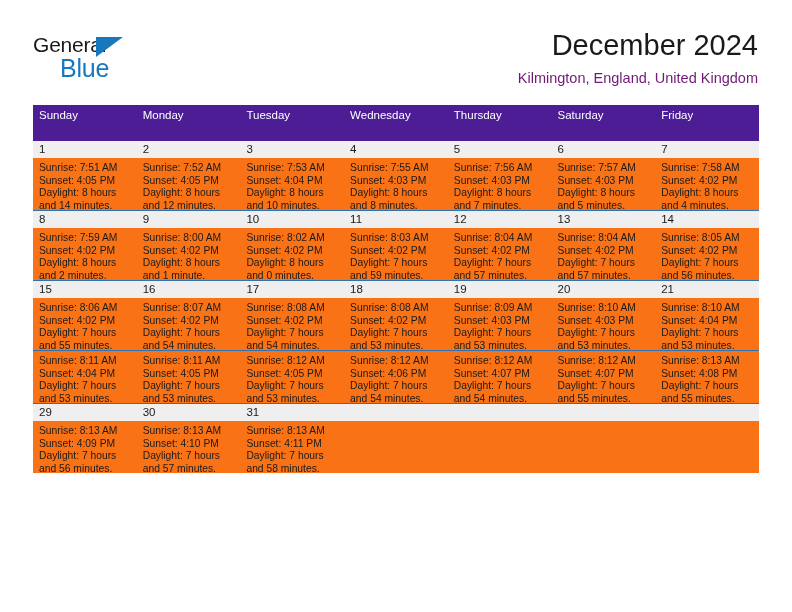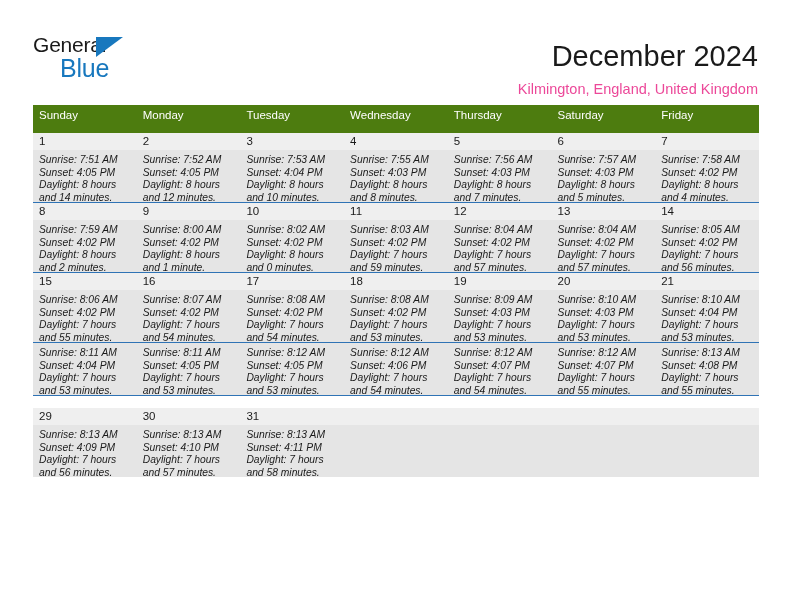--- a/index.html
+++ b/index.html
@@ -60,87 +60,85 @@
     top: 21px;
     font-size: 25px;
     letter-spacing: -0.2px;
     color: #1878be;
     font-family: "Liberation Sans", sans-serif;
   }
 
   .title-block {
     position: absolute;
     right: 34px;
-    top: 39px;
+    top: 28px;
     text-align: right;
   }
   .month-title {
     font-size: 29px;
     color: #1a1a1a;
     line-height: 34px;
     white-space: nowrap;
   }
   .location-sub {
     font-size: 14.5px;
-    color: #ec4899;
+    color: #701a75;
     line-height: 20px;
     margin-top: 6px;
     white-space: nowrap;
   }
 
   
   .calendar {
     position: absolute;
     left: 33px;
     top: 105px;
     width: 726px;
   }
   .cal-head {
     display: flex;
-    background: #4d7c0f;
-    height: 28px;
+    background: #4c1d95;
+    height: 36px;
   }
   .cal-head .dow {
     flex: 0 0 103.71px;
     width: 103.71px;
     color: #ffffff;
     font-size: 11.5px;
     line-height: 20px;
     padding-left: 6px;
     box-sizing: border-box;
     white-space: nowrap;
   }
 
   .week {
     position: relative;
     border-bottom: 1.2px solid #2f73b5;
   }
   .week:last-child {
     border-bottom: none;
-    margin-top: 12px;
   }
   .week-numbers {
     display: flex;
     background: #efefef;
     height: 17px;
   }
   .week-numbers .daynum {
     flex: 0 0 103.71px;
     width: 103.71px;
     font-size: 11.5px;
     line-height: 17px;
     padding-left: 6px;
     box-sizing: border-box;
     color: #1a1a1a;
   }
   .week-body {
     display: flex;
     height: 52px;
-    background: #e5e5e5;
-    font-style: italic;
+    background: #f97316;
   }
   .week-body .cell {
     flex: 0 0 103.71px;
     width: 103.71px;
     padding: 4px 6px 0 6px;
     box-sizing: border-box;
   }
   .cell .line {
     font-size: 10.3px;
     line-height: 12.6px;

